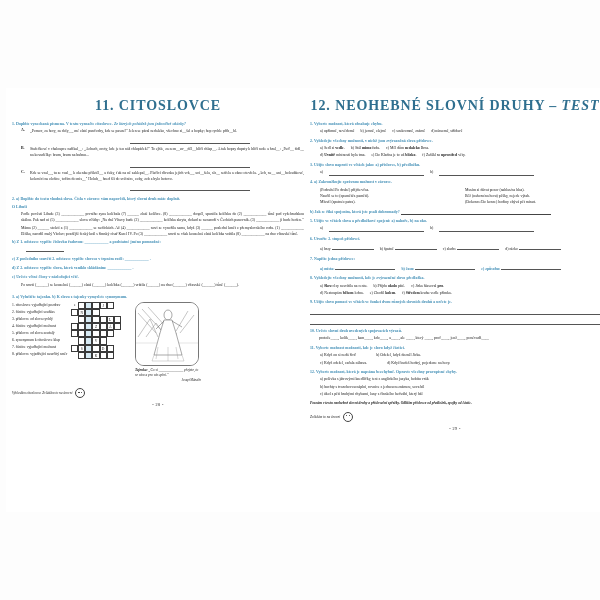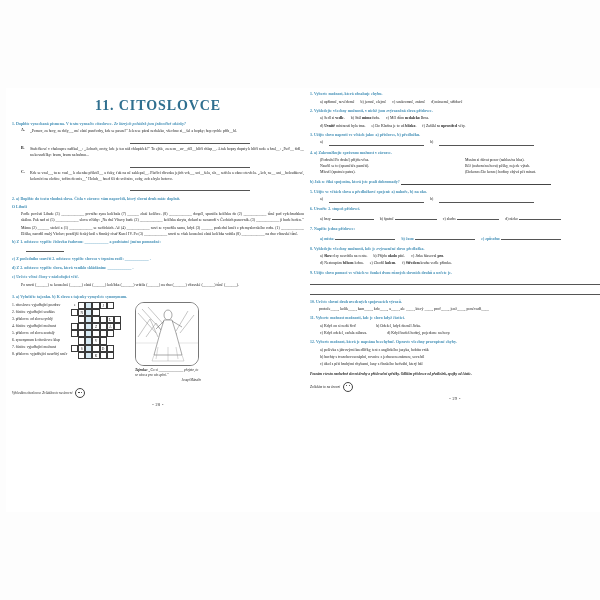--- a/index.html
+++ b/index.html
@@ -293,20 +293,23 @@
     <div class="footnote">
       <span>Vyhledám citoslovce. Zvládám to na úrovni</span>
       <span class="smiley"></span>
     </div>
 
     <div class="pagenum">- 28 -</div>
   </div>
 
   <div class="page page-right">
 
+    <h1 class="sect-title">
+      <span>12. NEOHEBNÉ SLOVNÍ DRUHY – </span><span class="ital">TEST</span>
+    </h1>
 
     <div id="right-items">
         <div>
           <div class="q">1. Vyberte možnost, která obsahuje chybu.</div>
           <div class="opts">
             <span>a) upřímně, nevědomě</span>
             <span>b) jemně, zlejmě</span>
             <span>c) soukromně, známě</span>
             <span>d) nárazmě, střídavě</span>
           </div>

